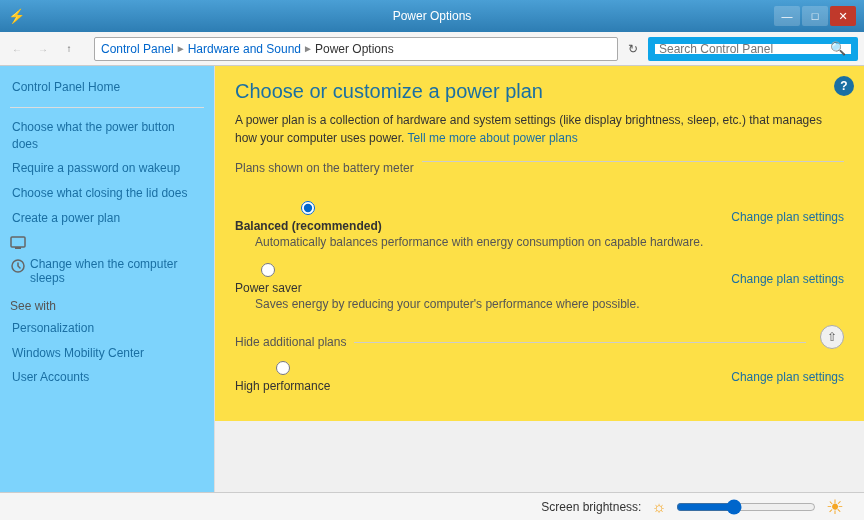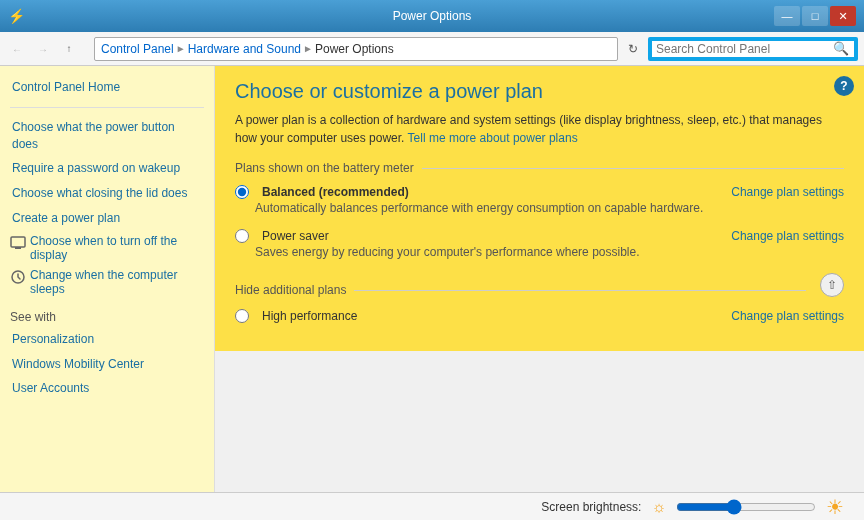--- a/index.html
+++ b/index.html
@@ -106,21 +106,21 @@
       border-radius: 2px;
       display: flex;
       align-items: center;
       justify-content: center;
       font-size: 12px;
       color: #555;
     }
     .search-box {
       width: 210px;
       height: 24px;
-      border: 4px solid #0ea5e9;
+      border: 7px solid #0ea5e9;
       border-radius: 2px;
       display: flex;
       align-items: center;
       background: white;
       padding: 0 4px;
       gap: 4px;
     }
     .search-input {
       flex: 1;
       border: none;
@@ -139,21 +139,21 @@
 
     
     .main-layout {
       display: flex;
       height: calc(520px - 32px - 34px - 28px);
     }
 
     
     .sidebar {
       width: 215px;
-      background: #fef9c3;
+      background: #7dd3fc;
       border-right: 1px solid #ddd;
       padding: 12px 10px;
       overflow-y: auto;
       flex-shrink: 0;
     }
     .sidebar-link {
       display: block;
       color: #1a6fa3;
       text-decoration: none;
       font-size: 12px;
@@ -207,22 +207,21 @@
     }
     .tell-me-link {
       color: #1a6fa3;
       text-decoration: none;
       cursor: pointer;
     }
 
     
     .plans-section-header {
       display: flex;
-      align-items: center;
-      margin-bottom: 10px;
+      margin-bottom: 26px;
       font-size: 12px;
       color: #555;
     }
     .plans-section-header::after {
       content: '';
       flex: 1;
       height: 1px;
       background: #ccc;
       margin-left: 8px;
     }
@@ -231,22 +230,23 @@
       margin-bottom: 14px;
     }
     .plan-row {
       display: flex;
       align-items: center;
       justify-content: space-between;
     }
     .plan-radio-label {
       display: flex;
       align-items: center;
-      gap: 13px;
-      cursor: pointer;
+      gap: 4px;
+      cursor: pointer;
+      flex-direction: column;
     }
     .plan-radio {
       width: 14px;
       height: 14px;
       accent-color: #0066cc;
     }
     .plan-name {
       font-size: 12px;
       color: #333;
     }
@@ -401,21 +401,20 @@
     <a class="sidebar-link">Require a password on wakeup</a>
     <a class="sidebar-link">Choose what closing the lid does</a>
     <a class="sidebar-link">Create a power plan</a>
     <div class="sidebar-icon-link">
       <span class="sidebar-small-icon">
         <svg width="16" height="16" viewBox="0 0 16 16">
             <rect x="1" y="2" width="14" height="10" rx="1" fill="none" stroke="#666" stroke-width="1.5"></rect>
             <rect x="5" y="12" width="6" height="2" fill="#666"></rect>
           </svg>
       </span>
-      <span>Choose when to turn off the display</span>
     </div>
     <div class="sidebar-icon-link">
       <span class="sidebar-small-icon">
         <svg width="16" height="16" viewBox="0 0 16 16">
             <circle cx="8" cy="8" r="6" fill="none" stroke="#666" stroke-width="1.5"></circle>
             <path d="M8 5v3l2 2" stroke="#666" stroke-width="1.5" fill="none" stroke-linecap="round"></path>
           </svg>
       </span>
       <span>Change when the computer sleeps</span>
     </div>

